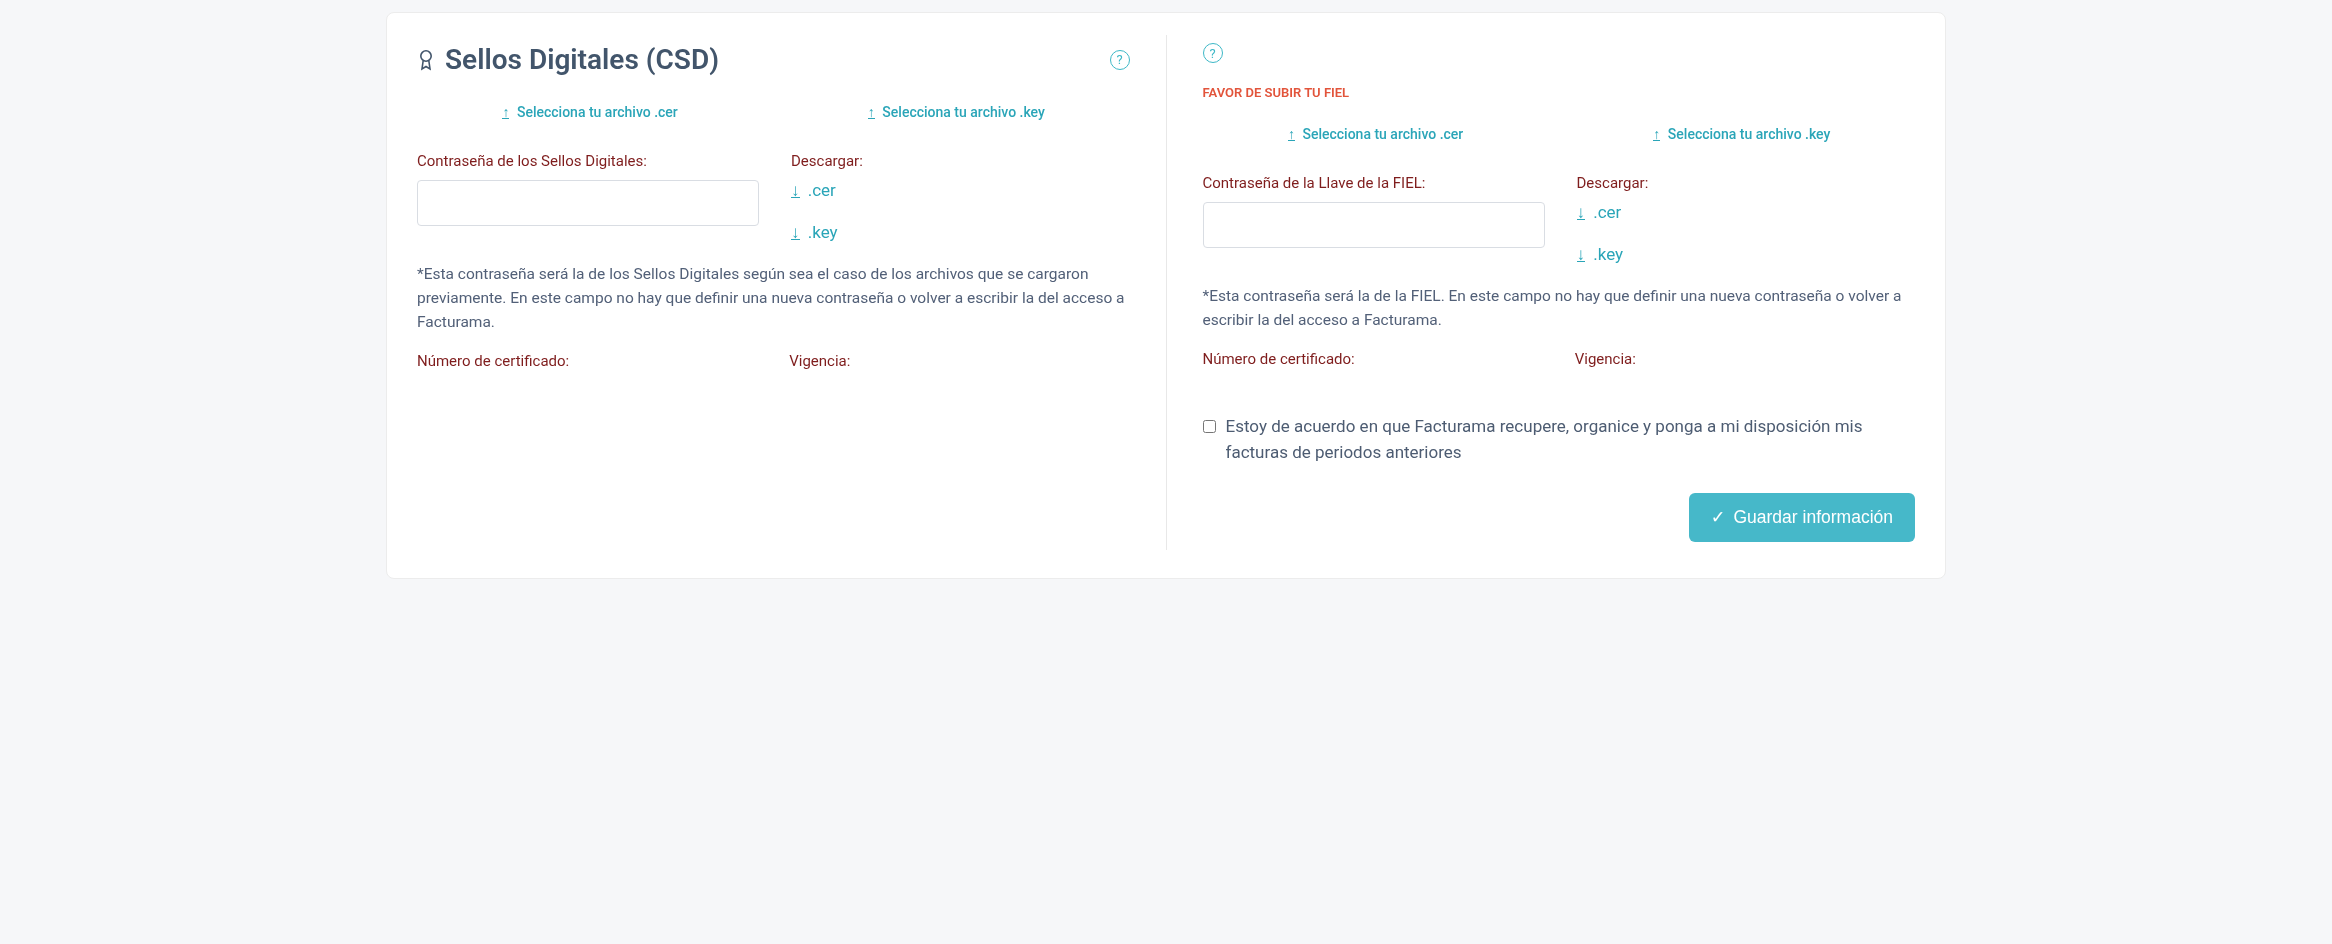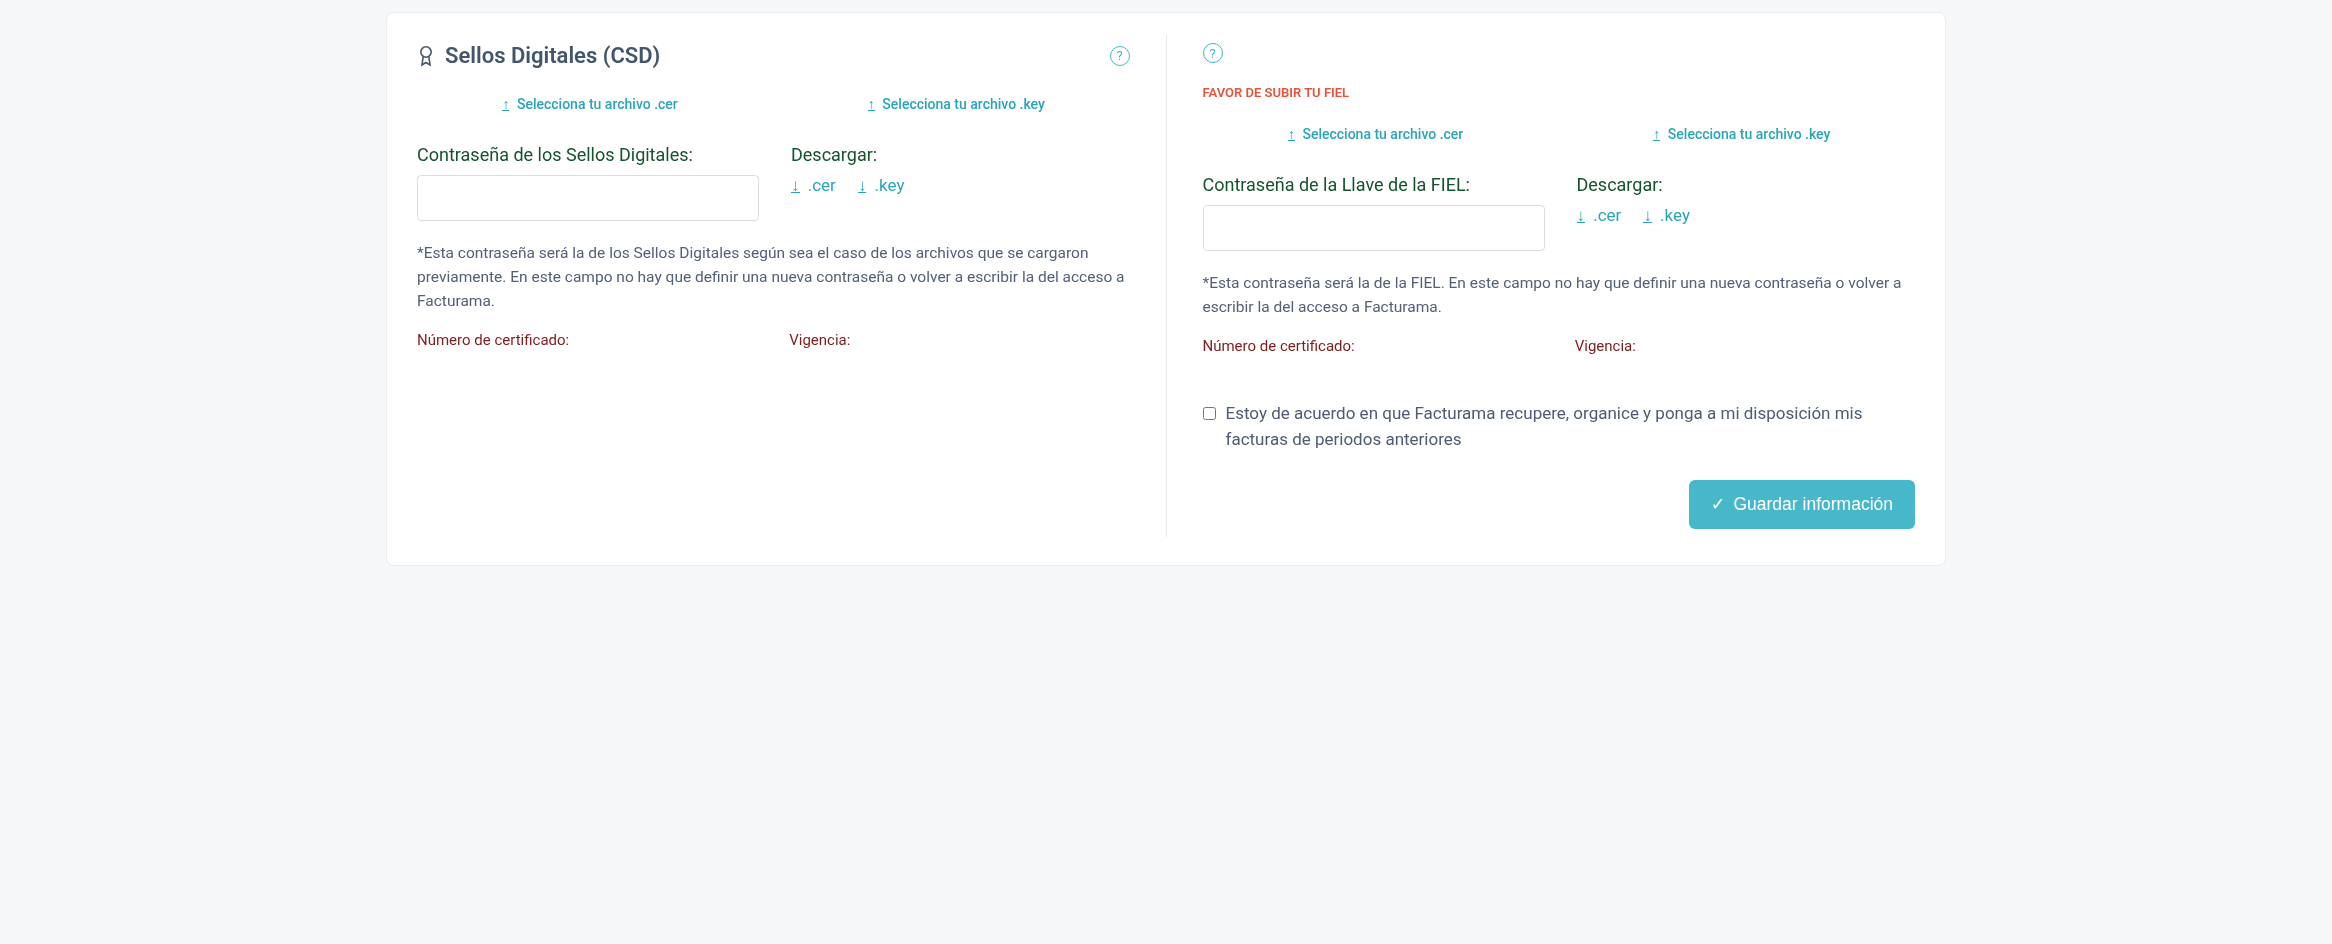--- a/index.html
+++ b/index.html
@@ -30,21 +30,21 @@
   .section-header {
     display: flex;
     align-items: center;
     justify-content: space-between;
     margin-bottom: 22px;
   }
   .section-title {
     display: flex;
     align-items: center;
     gap: 10px;
-    font-size: 22px;
+    font-size: 28px;
     font-weight: 600;
     color: #42556b;
   }
   .help-icon {
     width: 20px; height: 20px;
     border: 1.6px solid #3eb8c7;
     border-radius: 50%;
     color: #3eb8c7;
     font-size: 13px;
     display: inline-flex;
@@ -82,39 +82,40 @@
   }
   .form-row {
     display: flex;
     gap: 32px;
     align-items: flex-start;
     margin-bottom: 20px;
   }
   .form-group { flex: 1; }
   .form-group.narrow { flex: 0 0 48%; }
   .label {
-    font-size: 18px;
-    color: #14532d;
+    font-size: 15px;
+    color: #7f1d1d;
     margin-bottom: 10px;
     display: block;
   }
   .input {
     width: 100%;
     height: 46px;
     border: 1px solid #d9dde3;
     border-radius: 4px;
     padding: 0 12px;
     font-size: 15px;
     background: #fff;
   }
   .dl-links {
     display: flex;
     gap: 22px;
     margin-top: 4px;
     font-size: 17px;
+    flex-direction: column;
   }
   .dl-link {
     color: #2aa5b8;
     cursor: pointer;
   }
   .note {
     font-size: 15.5px;
     color: #526078;
     line-height: 1.55;
     margin: 6px 0 18px 0;

